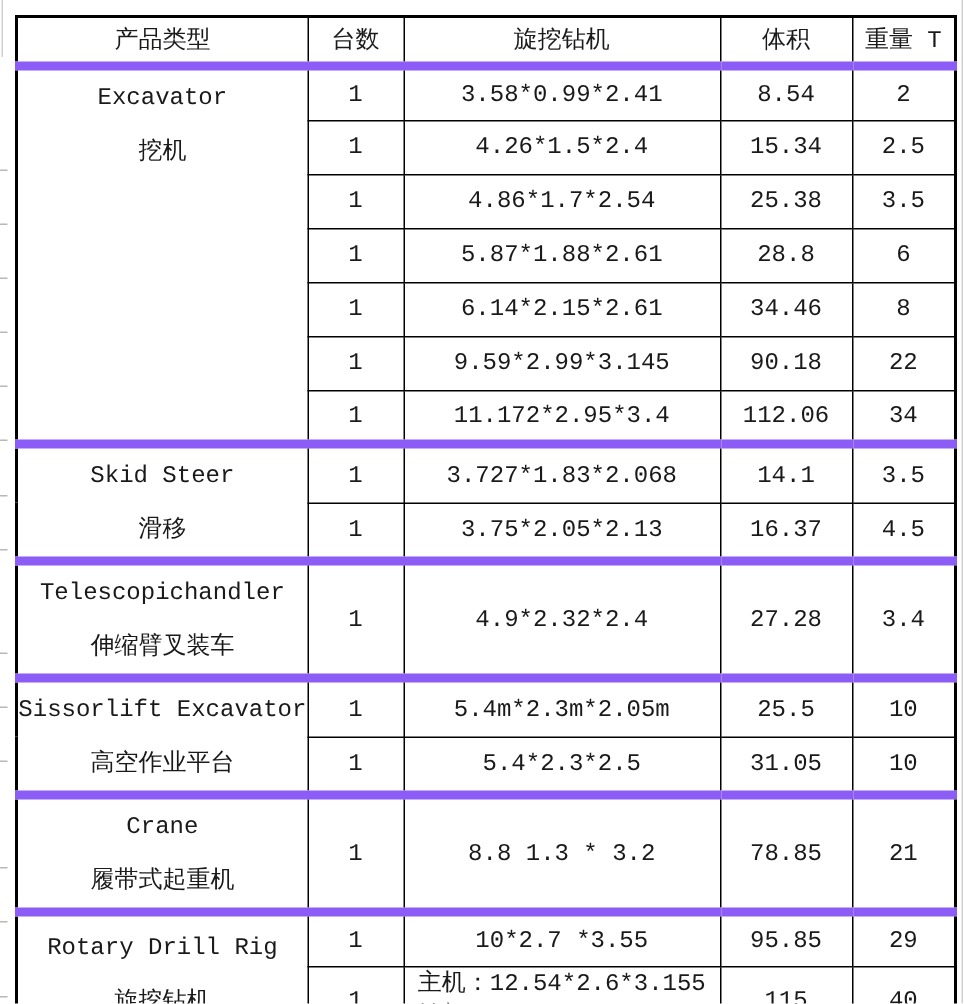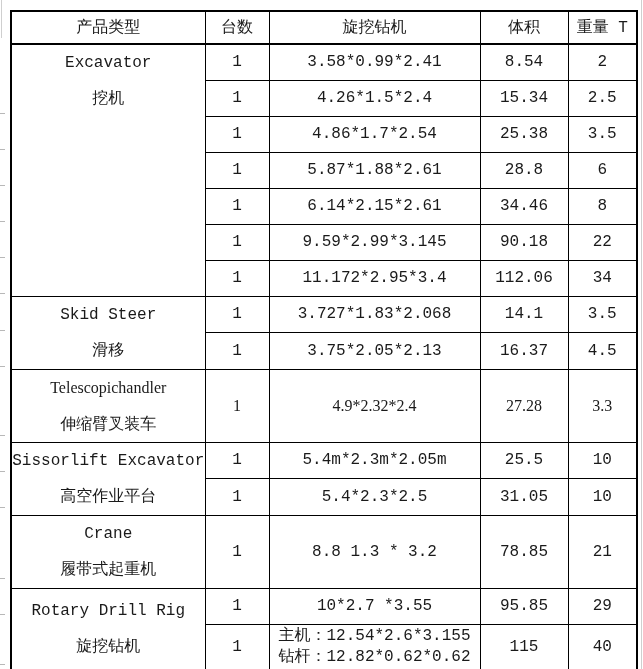--- a/index.html
+++ b/index.html
@@ -39,22 +39,22 @@
     padding: 0;
     text-align: center;
     vertical-align: middle;
     font-weight: normal;
     font-size: 16px;
     overflow: hidden;
   }
   .equip thead tr { height: 33px; }
   .equip thead th { border-bottom: 2px solid #000; }
   .equip tbody tr { height: 36px; }
-  .equip tbody tr.group-start td { border-top: 1px solid #8b5cf6; }
-  .equip tbody tr.h-tall1 { height: 68px; font-family: Liberation Serif, serif; }
+  .equip tbody tr.group-start td { border-top: 6px solid #8b5cf6; }
+  .equip tbody tr.h-tall1 { height: 68px; }
   .equip tbody tr.h-tall2 { height: 71px; border-radius: 26px; }
   .equip tbody tr.h-last  { height: 46px; }
   td.product .line { line-height: 36px; }
   td.v-top { vertical-align: top; }
   td.size-2l { white-space: pre-line; line-height: 21px; }
 </style>
 </head>
 <body>
 
 <div class="page">
@@ -160,21 +160,21 @@
       </tr>
 
       <tr class="group-start h-tall1">
         <td class="product">
           <div class="line">Telescopichandler</div>
           <div class="line">伸缩臂叉装车</div>
         </td>
         <td>1</td>
         <td>4.9*2.32*2.4</td>
         <td>27.28</td>
-        <td>3.3</td>
+        <td>3.4</td>
       </tr>
 
       <tr class="group-start">
         <td class="product" rowspan="2">
           <div class="line">Sissorlift Excavator</div>
           <div class="line">高空作业平台</div>
         </td>
         <td>1</td>
         <td>5.4m*2.3m*2.05m</td>
         <td>25.5</td>

